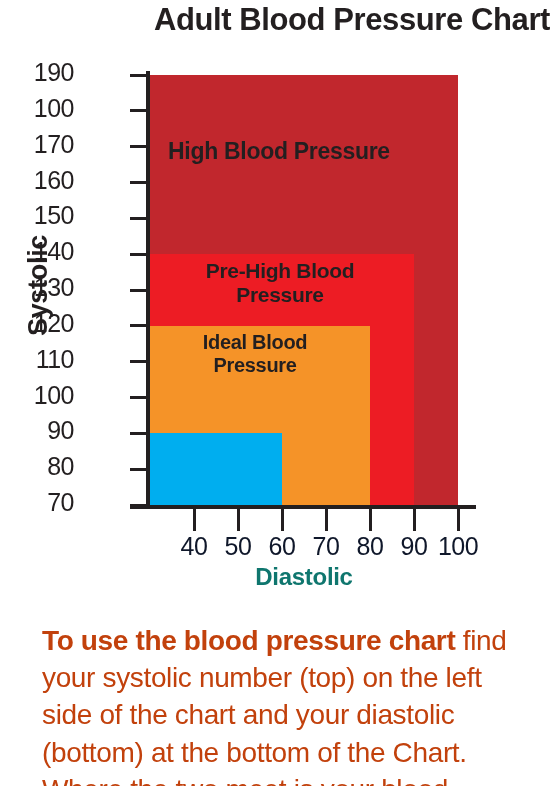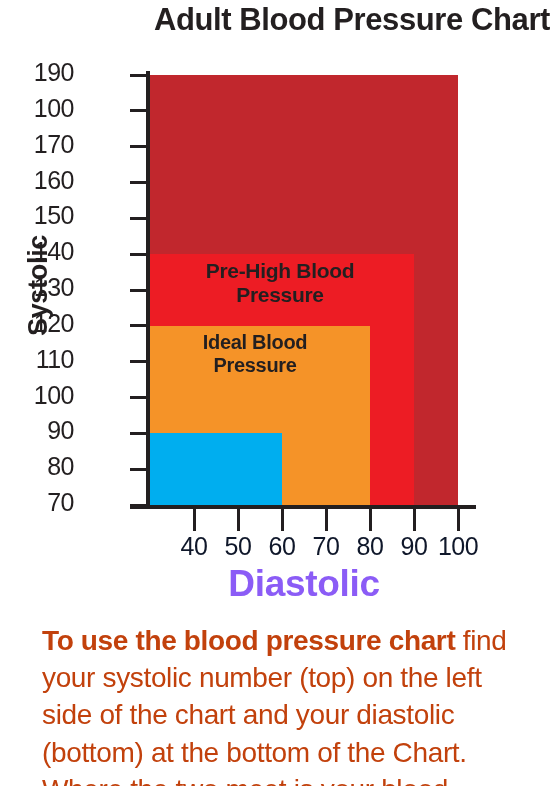--- a/index.html
+++ b/index.html
@@ -55,22 +55,22 @@
     font-size:25px;color:#0f172a;letter-spacing:-0.5px;
   }
 
   #ylabel-title{
     position:absolute;left:-32px;top:270px;width:140px;
     text-align:center;font-size:27px;font-weight:bold;
     transform:rotate(-90deg);color:#231f20;letter-spacing:-0.3px;
   }
   #xlabel-title{
     position:absolute;left:150px;top:563px;width:308px;
-    text-align:center;font-size:37px;font-weight:bold;
-    color:#8b5cf6;letter-spacing:-0.3px;
+    text-align:center;font-size:24px;font-weight:bold;
+    color:#0f766e;letter-spacing:-0.3px;
   }
 
   
   #footer-note{
     position:absolute;left:42px;top:622px;width:476px;
     font-size:28px;line-height:1.33;color:#c2410c;letter-spacing:-0.35px;
   }
   #footer-note b{font-weight:bold;}
 </style>
 </head>
@@ -79,20 +79,21 @@
 <div id="chart-title">Adult Blood Pressure Chart</div>
 
 <div id="plot-wrap">
 
   <div id="plot-area">
     <div class="region" id="region-high" style="background: rgb(193, 39, 45); left: 0px; top: 0px; width: 308px; height: 430px;"></div>
     <div class="region" id="region-prehigh" style="background: rgb(237, 28, 36); left: 0px; top: 179.167px; width: 264px; height: 250.833px;"></div>
     <div class="region" id="region-ideal" style="background: rgb(245, 147, 40); left: 0px; top: 250.833px; width: 220px; height: 179.167px;"></div>
     <div class="region" id="region-low" style="background: rgb(0, 174, 239); left: 0px; top: 358.333px; width: 132px; height: 71.6667px;"></div>
 
+    <div class="region-label" id="label-high">High Blood Pressure</div>
     <div class="region-label" id="label-prehigh">Pre-High Blood
 Pressure</div>
     <div class="region-label" id="label-ideal">Ideal Blood
 Pressure</div>
   </div>
 
   <div class="axis-line" id="y-axis"></div>
   <div class="axis-line" id="x-axis"></div>
 
   <div id="y-ticks">

